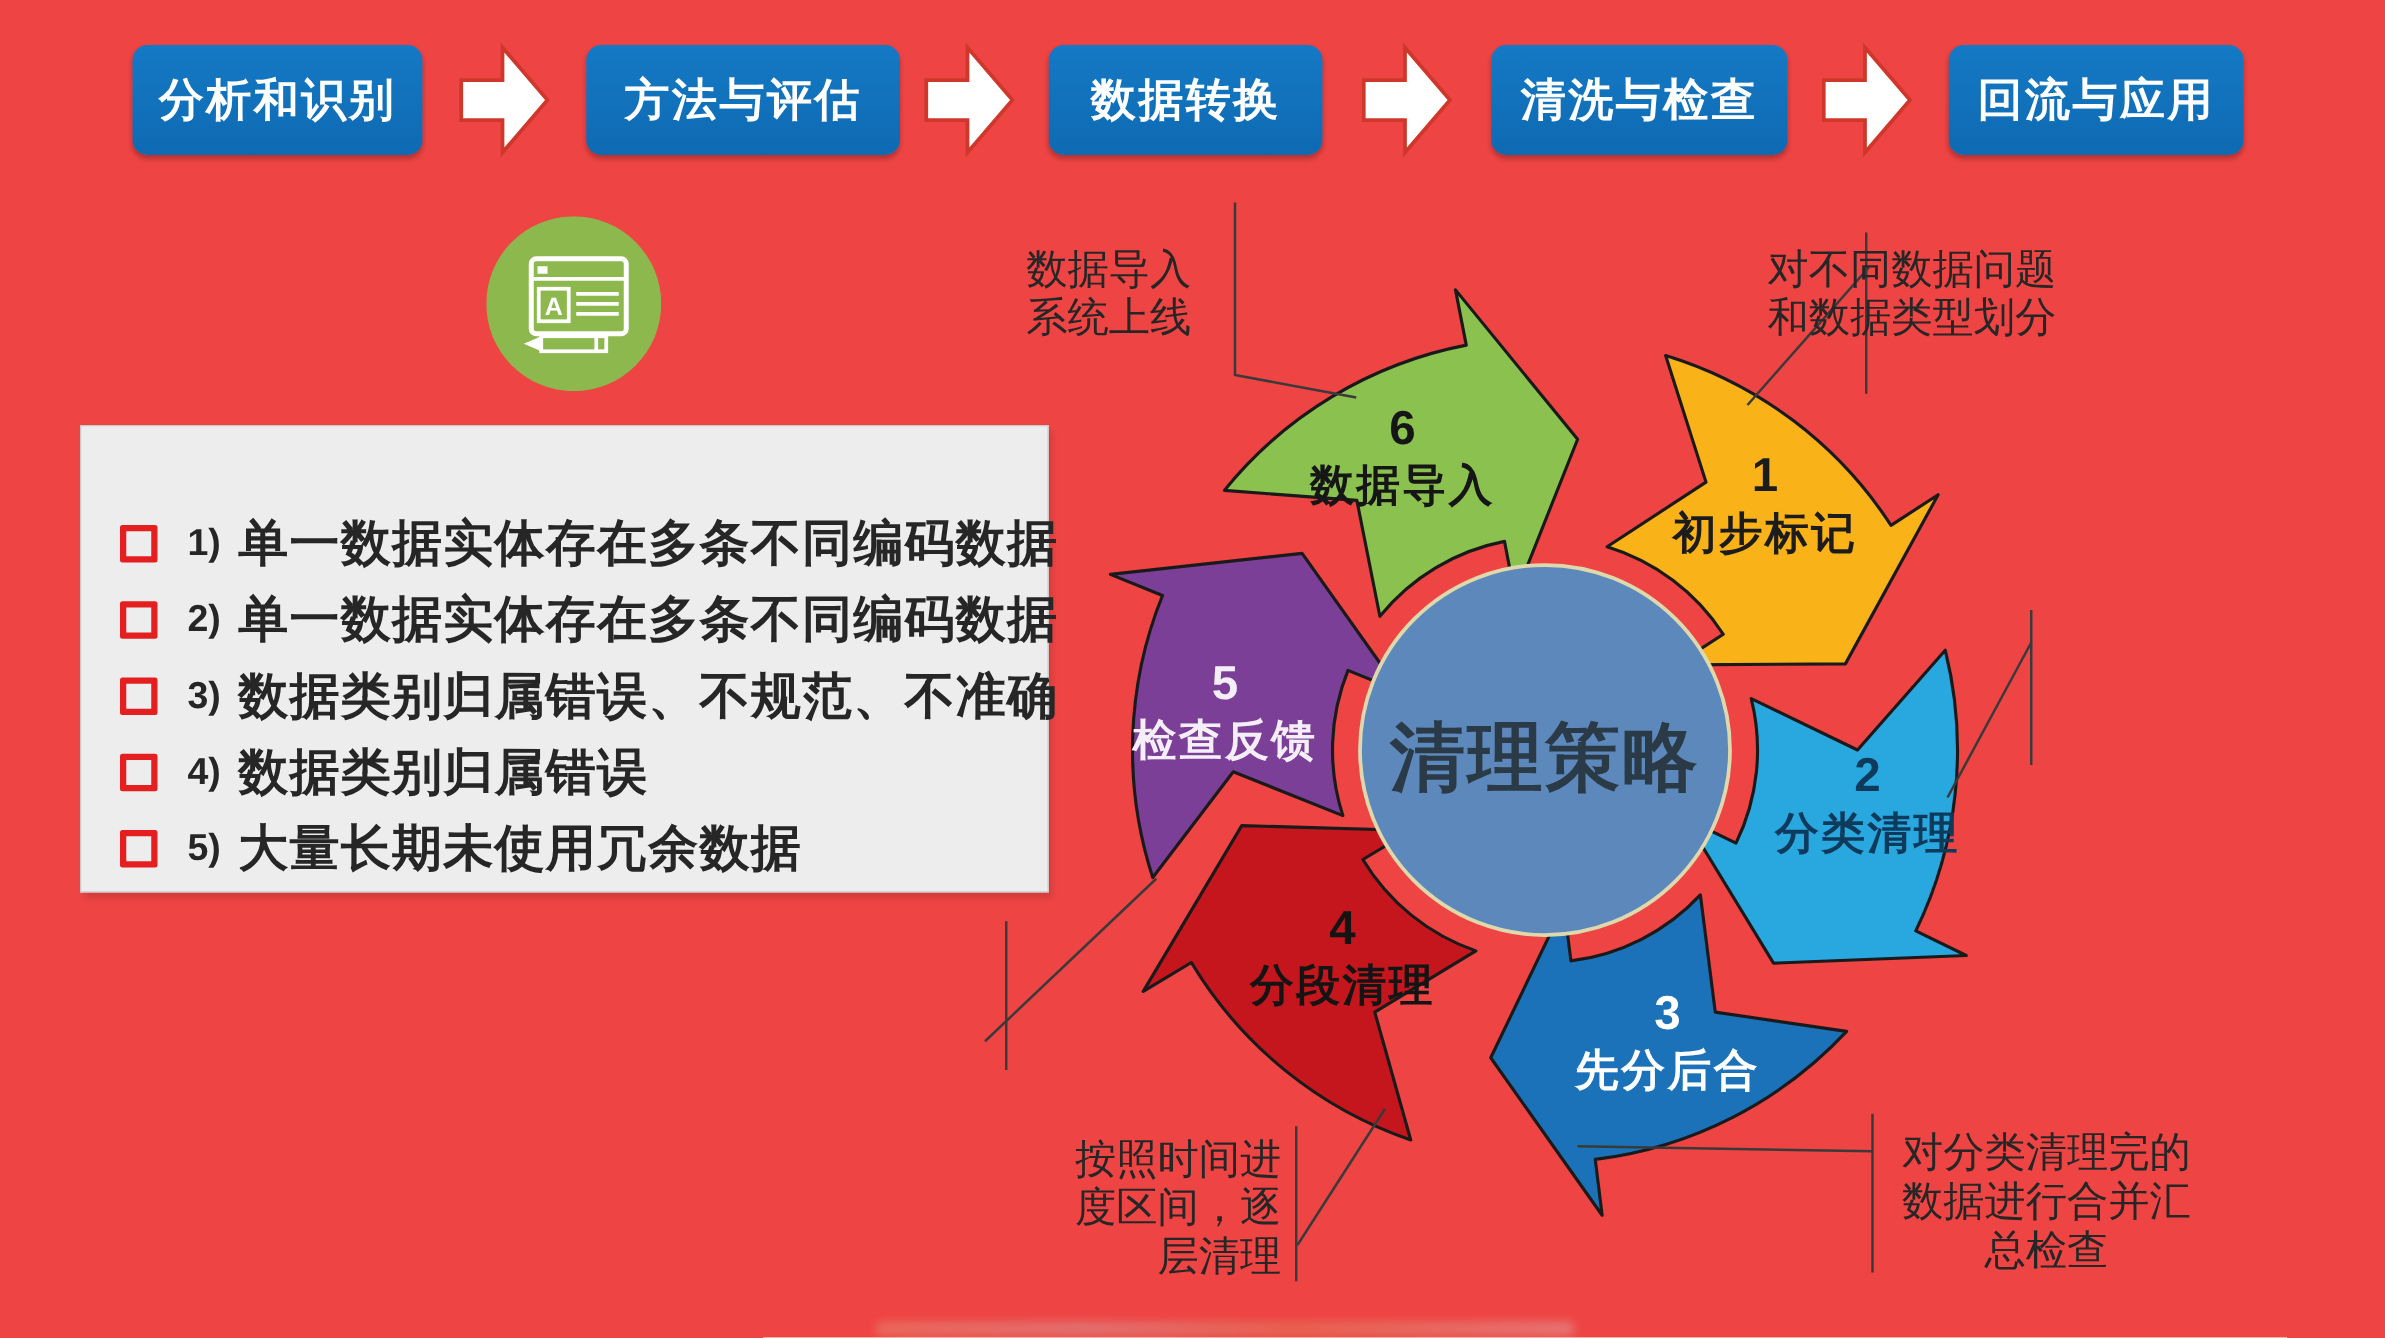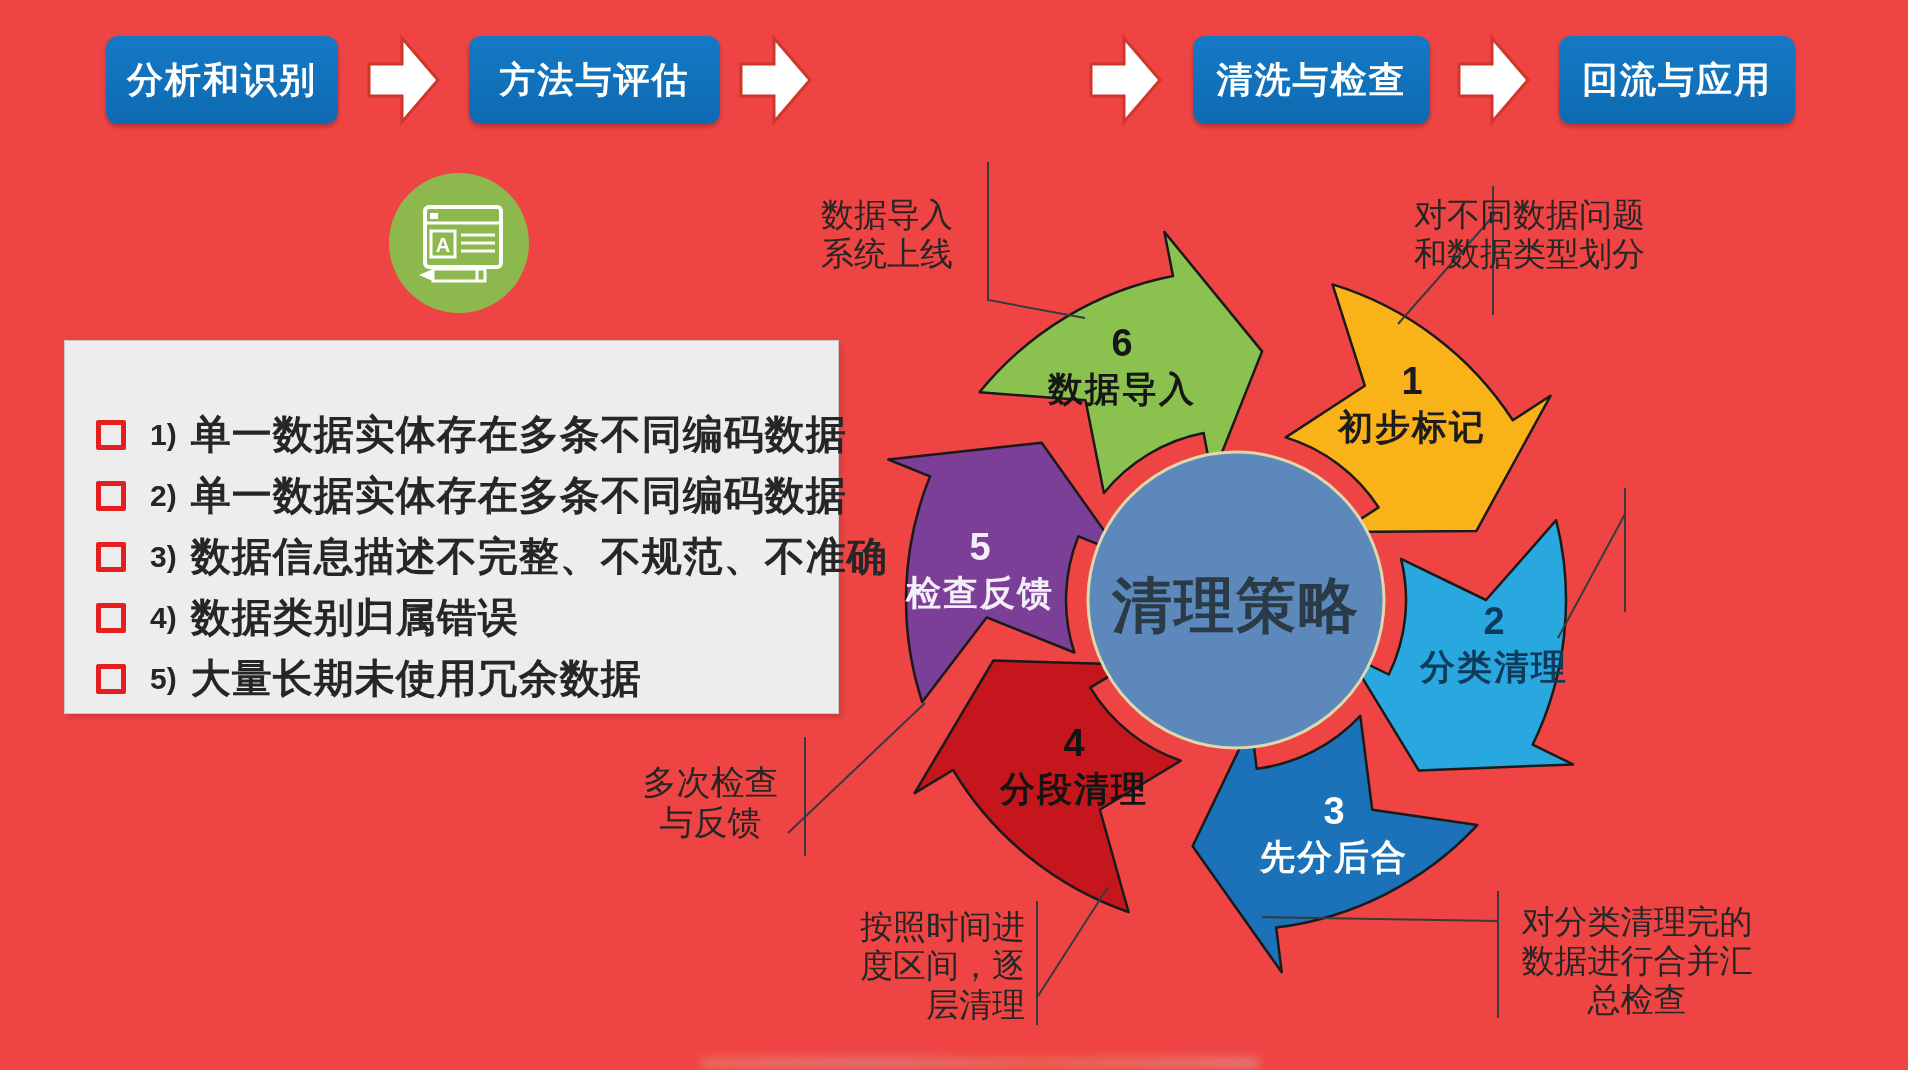--- a/index.html
+++ b/index.html
@@ -71,20 +71,23 @@
   </div>
   <svg class="flow-arrow" style="left:366px" width="76" height="96" viewBox="0 0 76 96">
     <polygon points="3,32 36,32 36,6 72,48 36,90 36,64 3,64" fill="#ffffff" stroke="#d0372b" stroke-width="3"></polygon>
   </svg>
   <div class="flow-box" style="left:469px;width:251px">
     <span>方法与评估</span>
   </div>
   <svg class="flow-arrow" style="left:738px" width="76" height="96" viewBox="0 0 76 96">
     <polygon points="3,32 36,32 36,6 72,48 36,90 36,64 3,64" fill="#ffffff" stroke="#d0372b" stroke-width="3"></polygon>
   </svg>
+  <div class="flow-box" style="left:839px;width:219px">
+    <span>数据转换</span>
+  </div>
   <svg class="flow-arrow" style="left:1088px" width="76" height="96" viewBox="0 0 76 96">
     <polygon points="3,32 36,32 36,6 72,48 36,90 36,64 3,64" fill="#ffffff" stroke="#d0372b" stroke-width="3"></polygon>
   </svg>
   <div class="flow-box" style="left:1193px;width:237px">
     <span>清洗与检查</span>
   </div>
   <svg class="flow-arrow" style="left:1456px" width="76" height="96" viewBox="0 0 76 96">
     <polygon points="3,32 36,32 36,6 72,48 36,90 36,64 3,64" fill="#ffffff" stroke="#d0372b" stroke-width="3"></polygon>
   </svg>
   <div class="flow-box" style="left:1559px;width:236px">
@@ -114,21 +117,21 @@
       <span class="q-text">单一数据实体存在多条不同编码数据</span>
     </div>
     <div class="q-row">
       <span class="q-bullet"></span>
       <span class="q-num">2)</span>
       <span class="q-text">单一数据实体存在多条不同编码数据</span>
     </div>
     <div class="q-row">
       <span class="q-bullet"></span>
       <span class="q-num">3)</span>
-      <span class="q-text">数据信息描述不完整、不规范、不准确</span>
+      <span class="q-text">数据类别归属错误、不规范、不准确</span>
     </div>
     <div class="q-row">
       <span class="q-bullet"></span>
       <span class="q-num">4)</span>
       <span class="q-text">数据类别归属错误</span>
     </div>
     <div class="q-row">
       <span class="q-bullet"></span>
       <span class="q-num">5)</span>
       <span class="q-text">大量长期未使用冗余数据</span>
@@ -188,17 +191,15 @@
   <div class="ann ann-import">数据导入
 系统上线</div>
   <div class="ann ann-problem">对不同数据问题
 和数据类型划分</div>
   <div class="ann ann-merge">对分类清理完的
 数据进行合并汇
 总检查</div>
   <div class="ann ann-time">按照时间进
 度区间，逐
 层清理</div>
-  <div class="ann ann-repeat">多次检查
-与反馈</div>
 
   <div class="smudge"></div>
 </div>
 
 </body></html>

